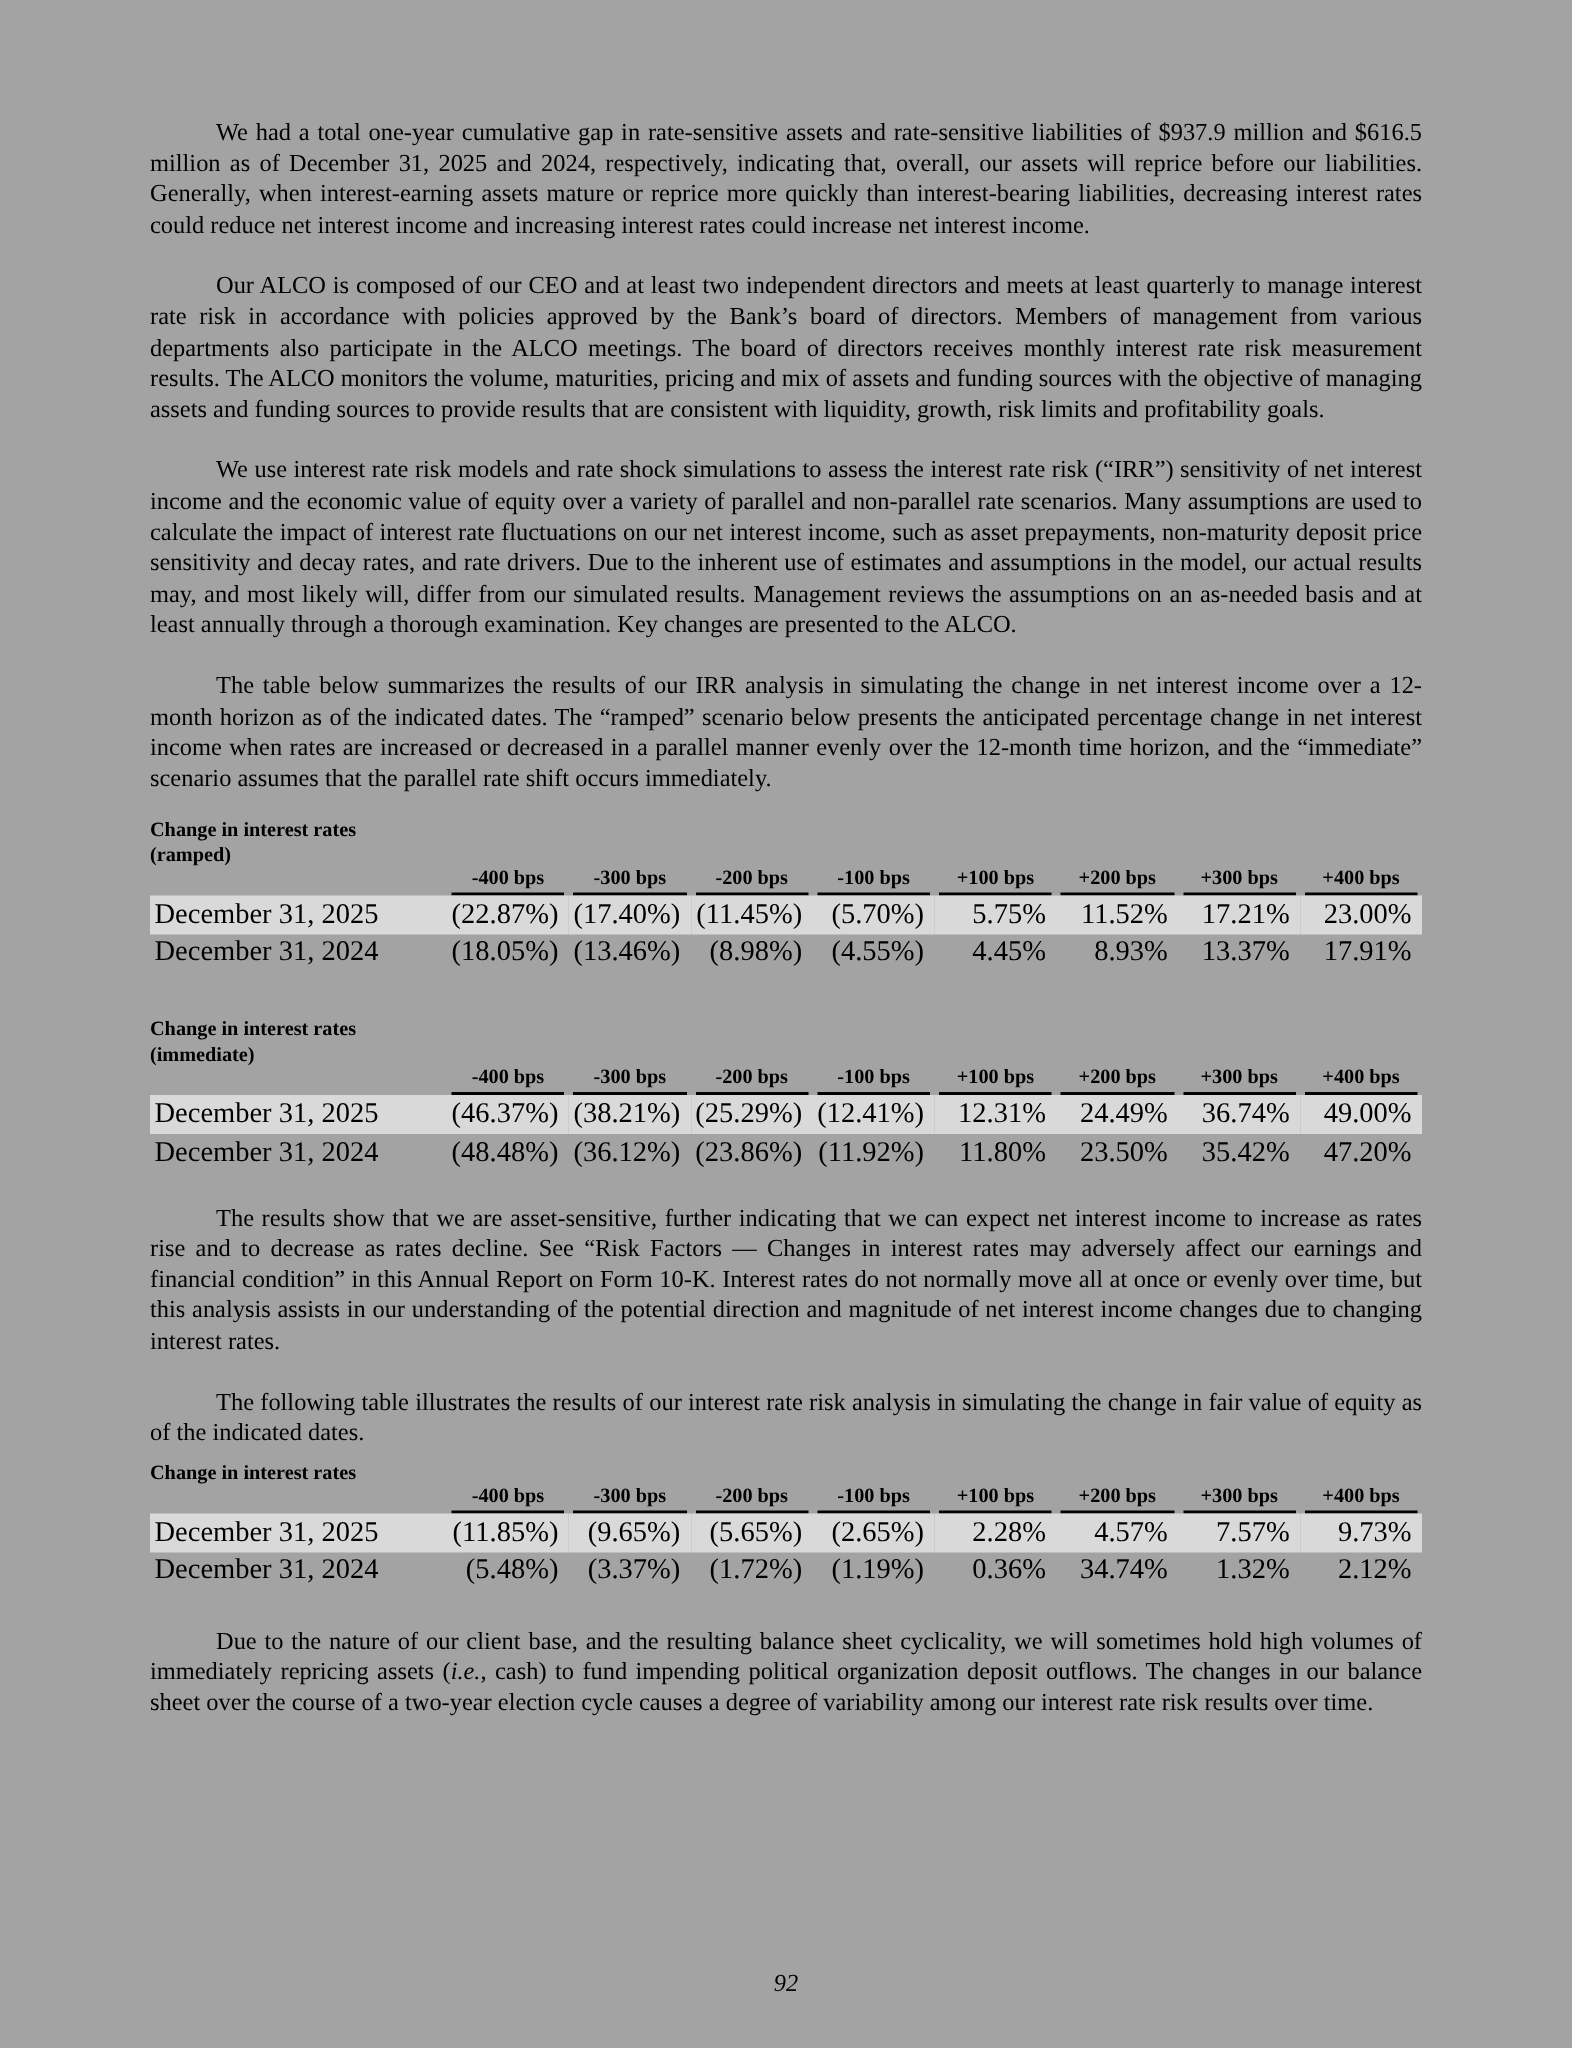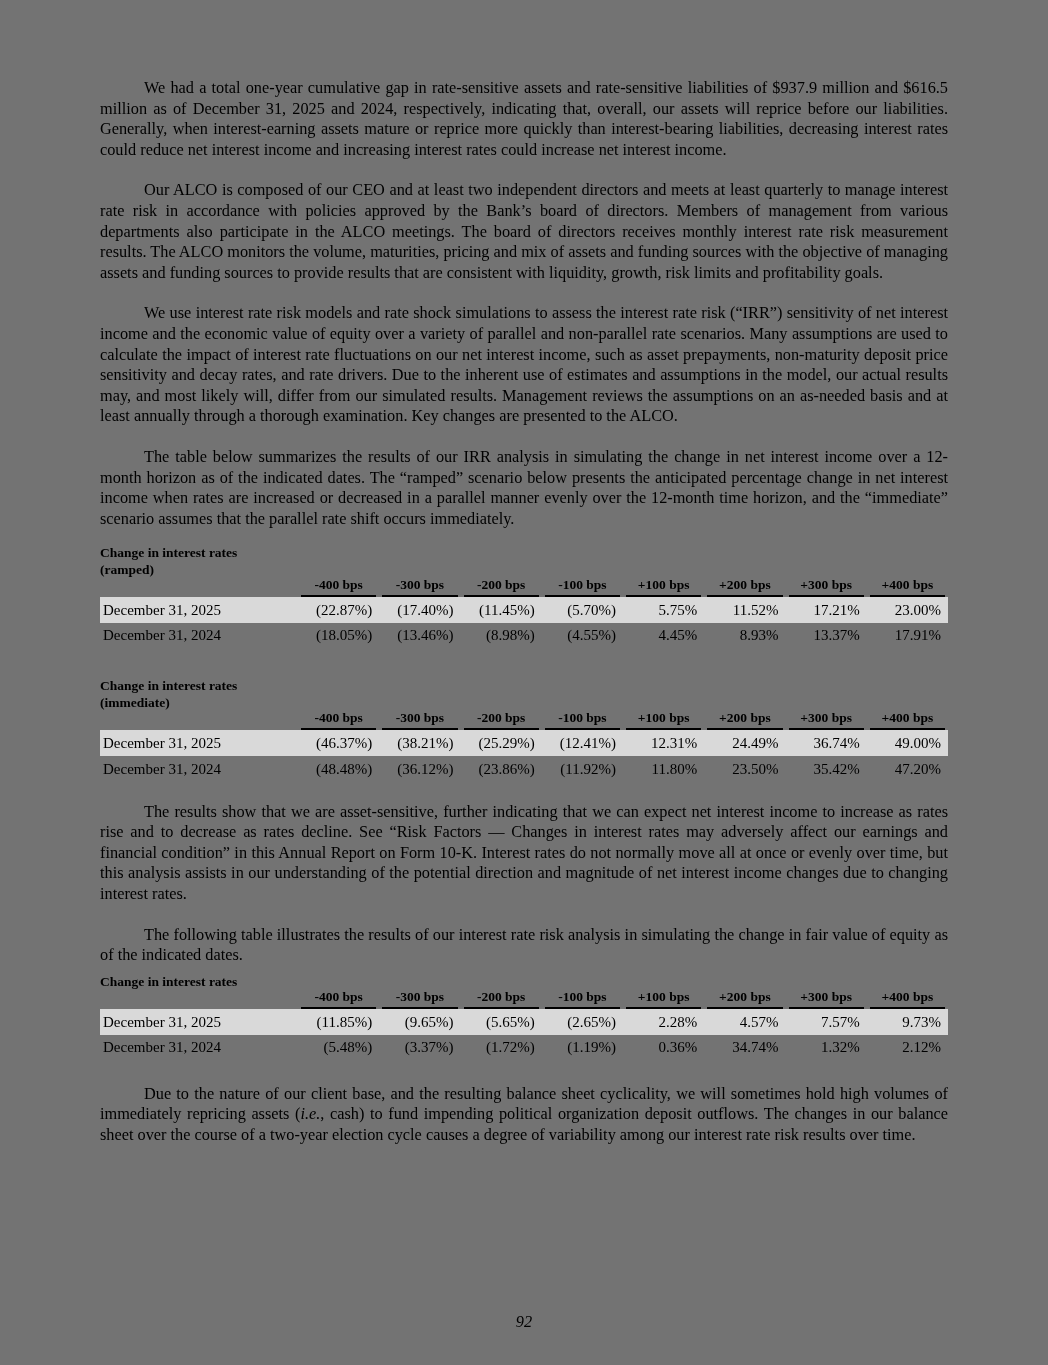--- a/index.html
+++ b/index.html
@@ -5,21 +5,21 @@
   html, body {
     margin: 0;
     padding: 0;
     background: #ffffff;
   }
   .doc {
     position: relative;
     width: 1048px;
     height: 1365px;
     margin: 0 auto;
-    background: #737373;
+    background: #a3a3a3;
     box-sizing: border-box;
     padding: 78px 100px 0 100px;
     font-family: "Liberation Serif", serif;
     color: #000000;
     overflow: hidden;
   }
   p.body-text {
     font-size: 16.3px;
     line-height: 20.6px;
     text-align: justify;
@@ -50,21 +50,21 @@
     text-align: left;
     padding-bottom: 19px;
   }
   .fin thead th.col-head .u {
     border-bottom: 2.6px solid #000000;
     margin: 0 3px;
     text-align: center;
     padding-bottom: 2px;
   }
   .fin td {
-    font-size: 15px;
+    font-size: 19px;
     line-height: 20.6px;
     padding: 2.5px 7px 2.5px 0;
     text-align: right;
     white-space: nowrap;
   }
   .fin td.row-label {
     text-align: left;
     padding: 2.5px 0 2.5px 3px;
   }
   .fin tbody tr.shaded { background: #d9d9d9; }

